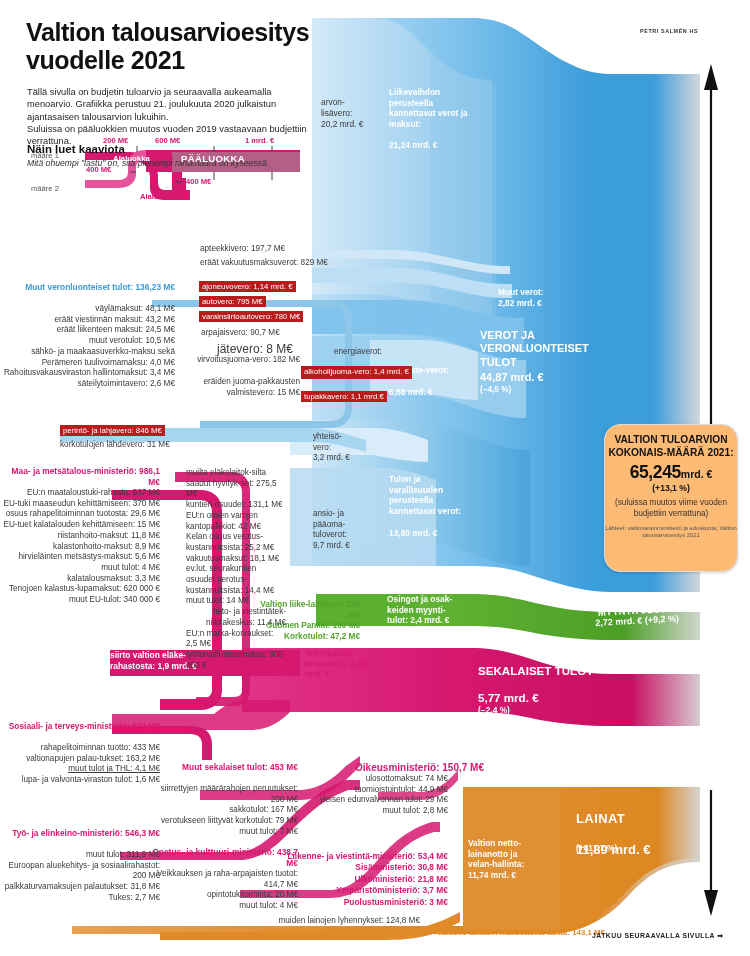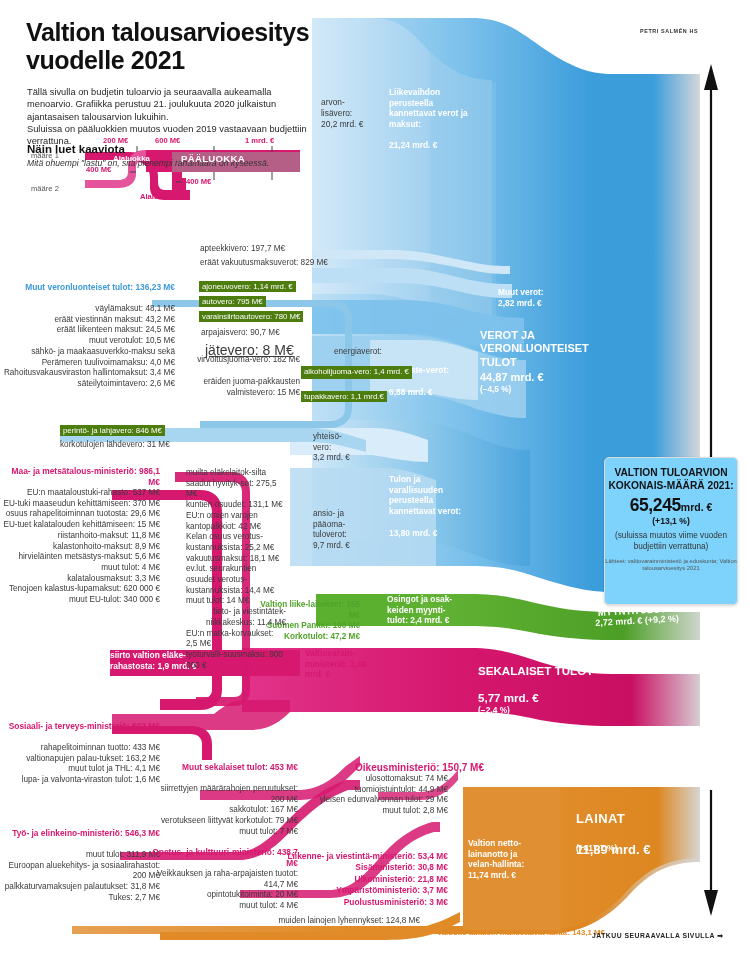--- a/index.html
+++ b/index.html
@@ -54,29 +54,28 @@
   .wht{color:#ffffff;}
   .gry{color:#3a3a3a;}
   .pnk{color:#D6186F;}
   .grn{color:#4FA32A;}
   .org{color:#E08B28;}
 
   .chip{
     position:absolute;color:#fff;font-size:7.8px;font-weight:normal;
     padding:1px 3px;white-space:nowrap;
   }
-  .chip-blu{background:#4d7c0f;}
+  .chip-blu{background:#b91c1c;}
 
   
   .totalbox{
     position:absolute;left:604px;top:424px;width:132px;height:146px;
-    background:#7dd3fc;border:1px solid #dcdcdc;border-radius:5px;
+    background:#fdba74;border:1px solid #dcdcdc;border-radius:16px;
     box-shadow:0 1px 3px rgba(0,0,0,.17);
     text-align:center;
-    margin-top:33px;
   }
   .tb-h{font-size:10.2px;font-weight:bold;line-height:12.6px;margin-top:9px;color:#111;}
   .tb-n{font-size:17.5px;font-weight:bold;letter-spacing:-.4px;margin-top:3px;color:#111;}
   .tb-n small{font-size:10.5px;font-weight:bold;letter-spacing:0;}
   .tb-p{font-size:8.6px;font-weight:bold;margin-top:0px;color:#111;}
   .tb-s{font-size:8.2px;line-height:10.4px;margin-top:5px;color:#333;}
   .tb-src{font-size:5.8px;line-height:7.4px;margin-top:6px;color:#555;}
   .jatkuu{position:absolute;left:592px;top:932px;font-size:6.8px;font-weight:bold;letter-spacing:.5px;color:#222;}
 
   .bigcat{position:absolute;color:#fff;font-weight:bold;}
@@ -250,21 +249,21 @@
   <div class="tw wht b" style="left:389px;top:87px;width:80px;font-size:8.4px;line-height:10.6px;">Liikevaihdon perusteella kannettavat verot ja maksut:</div>
   <div class="t wht b" style="left:389px;top:140px;font-size:8.4px;">21,24 mrd. €</div>
 
   <div class="t gry" style="left:200px;top:244px;font-size:8.2px;">apteekkivero: 197,7 M€</div>
   <div class="t gry" style="left:200px;top:258px;font-size:8.2px;">eräät vakuutusmaksuverot: 829 M€</div>
 
   <div class="chip chip-blu" style="left:199px;top:281px;">ajoneuvovero: 1,14 mrd. €</div>
   <div class="chip chip-blu" style="left:199px;top:296px;">autovero: 795 M€</div>
   <div class="chip chip-blu" style="left:199px;top:311px;">varainsiirtoautovero: 780 M€</div>
   <div class="t gry" style="left:201px;top:328px;font-size:8.2px;">arpajaisvero: 90,7 M€</div>
-  <div class="t gry" style="left:205px;top:342px;font-size:14px;text-decoration:underline;">jätevero: 8 M€</div>
+  <div class="t gry" style="left:217px;top:342px;font-size:12px;">jätevero: 8 M€</div>
 
   <div class="tw b wht" style="left:498px;top:287px;width:80px;font-size:8.4px;line-height:10.6px;">Muut verot:</div>
   <div class="t b wht" style="left:498px;top:298px;font-size:8.4px;">2,82 mrd. €</div>
 
   <div class="tw gry" style="left:334px;top:347px;width:60px;font-size:8.2px;line-height:10.6px;">energiaverot:</div>
   <div class="t gry" style="left:334px;top:368px;font-size:8.2px;">4,16 mrd. €</div>
 
   <div class="tw b wht" style="left:389px;top:365px;width:66px;font-size:8.4px;line-height:10.6px;">Valmiste-verot:</div>
   <div class="t b wht" style="left:389px;top:387px;font-size:8.4px;">6,88 mrd. €</div>
 
@@ -344,21 +343,21 @@
       <div class="gry" style="font-size: 8.2px; line-height: 10.7px; text-align: left; white-space: pre-line;">muut tulot: 14 M€</div>
       <div class="gry" style="font-size: 8.2px; line-height: 10.7px; text-align: right; white-space: pre-line;">tieto- ja viestintätek-niikkakeskus: 11,4 M€</div>
       <div class="gry" style="font-size: 8.2px; line-height: 10.7px; text-align: left; white-space: pre-line;">EU:n matka-korvaukset: 2,5 M€</div>
       <div class="gry" style="font-size: 8.2px; line-height: 10.7px; text-align: left; white-space: pre-line;">työturvalli-suusmaksu: 900 000 €</div>
     </div>
 
   <div class="tw b pnk r" style="left:0px;top:721px;width:160px;font-size:8.4px;line-height:10.8px;">Sosiaali- ja terveys-ministeriö: 602 M€</div>
   <div id="so" class="abs" style="left:0px;top:743px;width:160px;">
       <div class="gry" style="font-size: 8.2px; line-height: 10.7px; text-align: right; white-space: pre-line;">rahapelitoiminnan tuotto: 433 M€</div>
       <div class="gry" style="font-size: 8.2px; line-height: 10.7px; text-align: right; white-space: pre-line;">valtionapujen palau-tukset: 163,2 M€</div>
-      <div class="gry" style="font-size: 8.2px; line-height: 10.7px; text-align: right; white-space: pre-line;">muut tulot ja THL: 4,1 M€</div>
+      <div class="gry" style="font-size: 8.2px; line-height: 10.7px; text-align: right; white-space: pre-line; text-decoration: underline;">muut tulot ja THL: 4,1 M€</div>
       <div class="gry" style="font-size: 8.2px; line-height: 10.7px; text-align: right; white-space: pre-line;">lupa- ja valvonta-viraston tulot: 1,6 M€</div>
     </div>
 
   <div class="tw b pnk r" style="left:0px;top:828px;width:160px;font-size:8.4px;line-height:10.8px;">Työ- ja elinkeino-ministeriö: 546,3 M€</div>
   <div id="te" class="abs" style="left:0px;top:850px;width:160px;">
       <div class="gry" style="font-size: 8.2px; line-height: 10.7px; text-align: right; white-space: pre-line;">muut tulot: 311,9 M€</div>
       <div class="gry" style="font-size: 8.2px; line-height: 10.7px; text-align: right; white-space: pre-line;">Euroopan aluekehitys- ja sosiaalirahastot: 200 M€</div>
       <div class="gry" style="font-size: 8.2px; line-height: 10.7px; text-align: right; white-space: pre-line;">palkkaturvamaksujen palautukset: 31,8 M€</div>
       <div class="gry" style="font-size: 8.2px; line-height: 10.7px; text-align: right; white-space: pre-line;">Tukes: 2,7 M€</div>
     </div>

